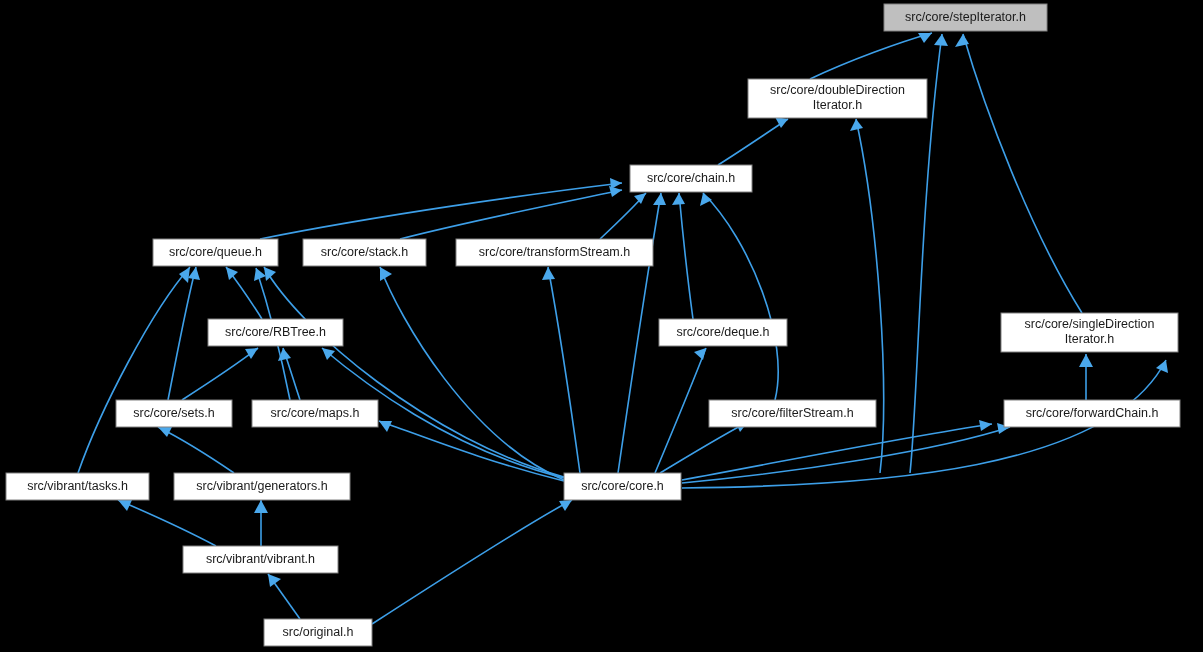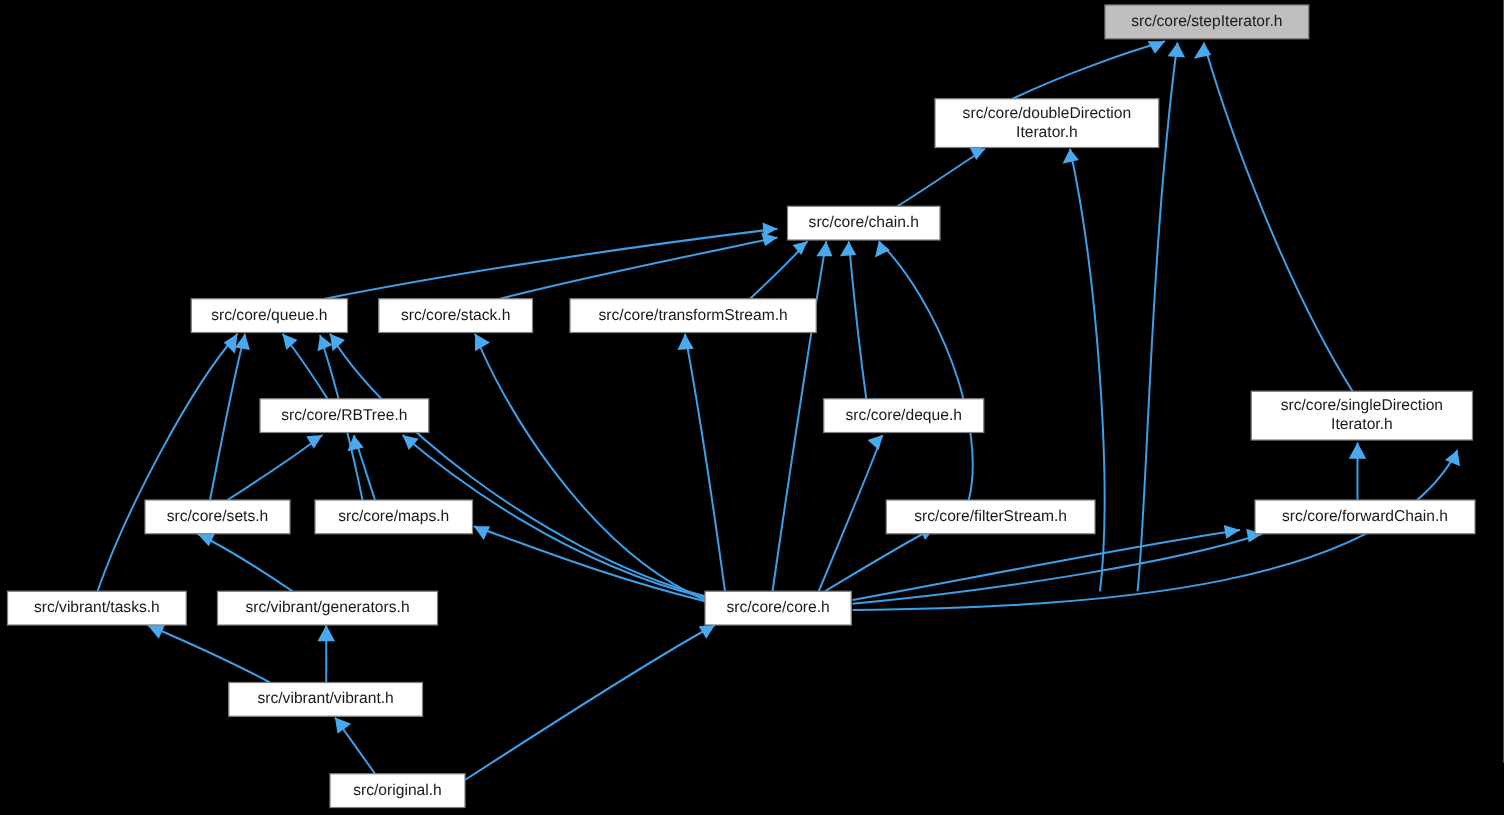--- a/index.html
+++ b/index.html
@@ -4,21 +4,21 @@
 <style>
   html, body {
     margin: 0;
     padding: 0;
     background: #000000;
   }
   #graph-root {
     position: relative;
     width: 1203px;
     height: 652px;
-    background: #e5e5e5;
+    background: #a16207;
     overflow: hidden;
     font-family: "Liberation Sans", sans-serif;
     text-align: right;
   }
   svg.graph-canvas {
     position: absolute;
     left: 0;
     top: 0;
     width: 1203px;
     height: 652px;

